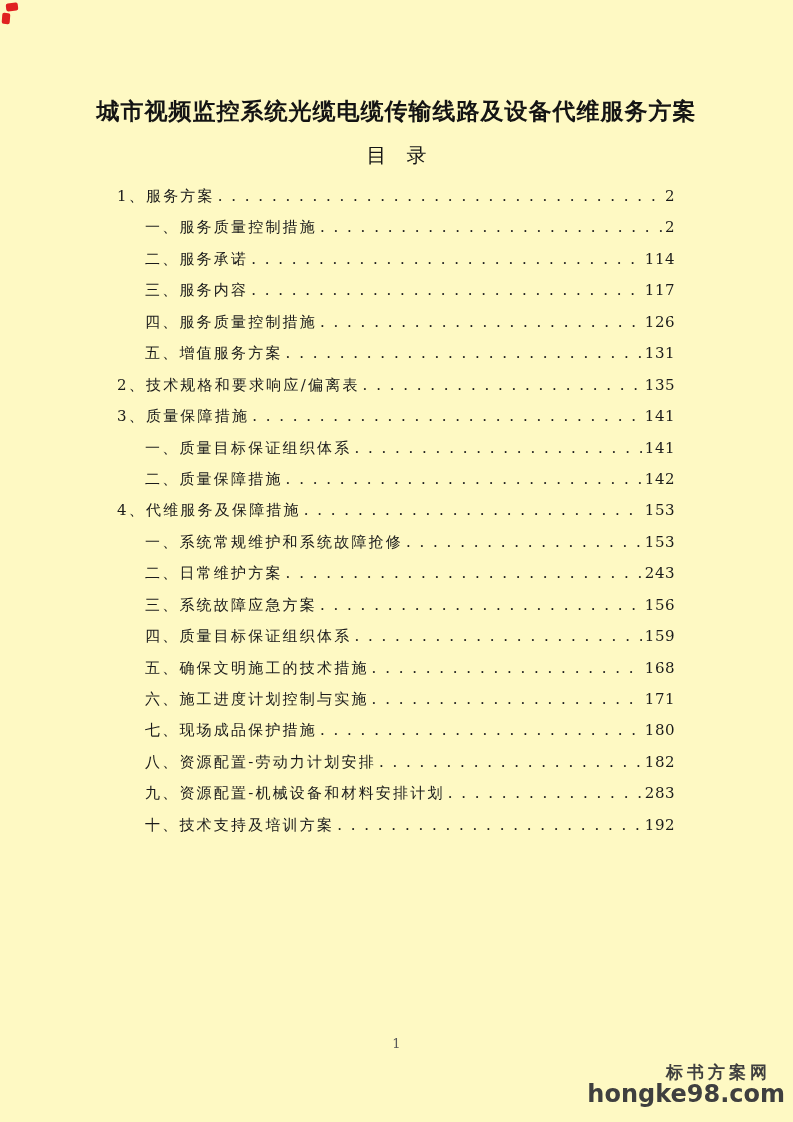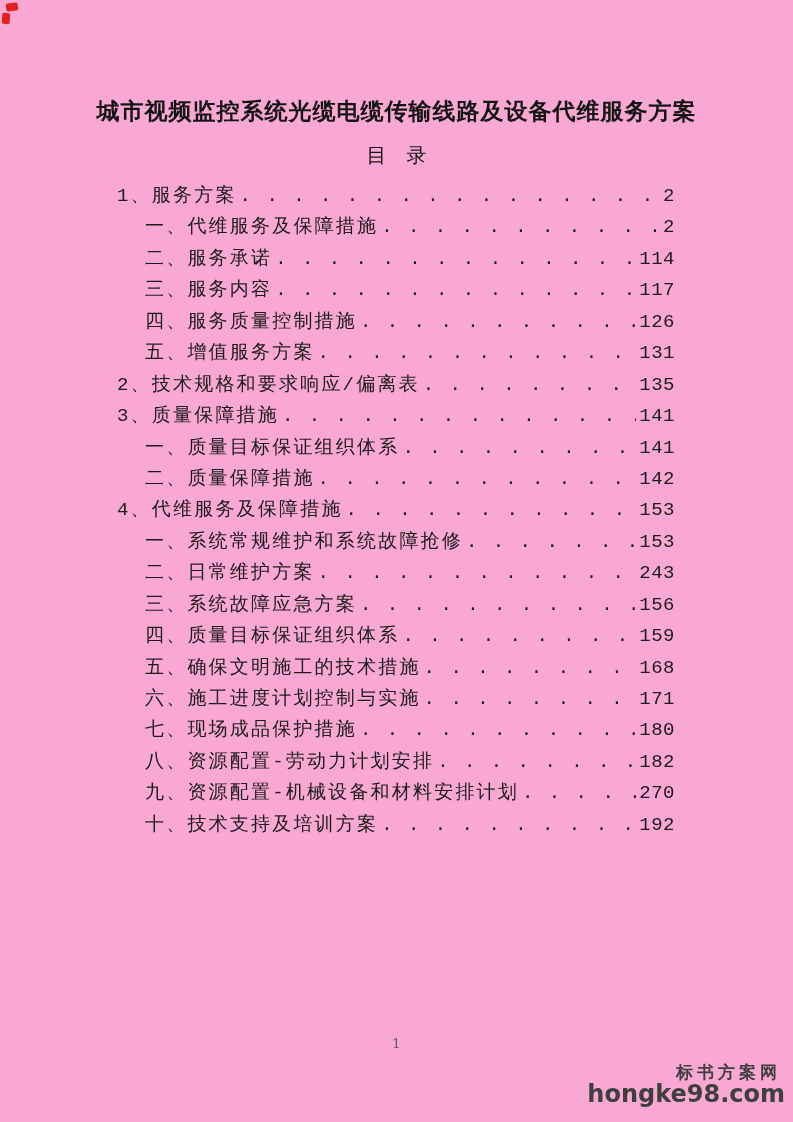--- a/index.html
+++ b/index.html
@@ -4,21 +4,21 @@
 <style>
   html, body {
     margin: 0;
     padding: 0;
     background: #ffffff;
   }
   #page {
     position: relative;
     width: 793px;
     height: 1122px;
-    background: #f9a8d4;
+    background: #fef9c3;
     overflow: hidden;
     font-family: "DejaVu Serif", "Liberation Serif", serif;
     color: #1b1b1b;
   }
 
   
   .corner-mark-1 {
     position: absolute; left: 6px; top: 3px;
     width: 12px; height: 8px; border-radius: 2px;
     background: #e02121;
@@ -56,24 +56,23 @@
     position: absolute;
     left: 117px;
     top: 181px;
     width: 558px;
   }
   .toc-row {
     display: flex;
     align-items: baseline;
     line-height: 31.45px;
     height: 31.45px;
-    font-size: 19px;
+    font-size: 15px;
     color: #1b1b1b;
     white-space: nowrap;
-    font-family: Liberation Mono, monospace;
   }
   .toc-row.level-2 { padding-left: 28px; }
   .toc-label {
     flex: 0 0 auto;
     letter-spacing: 2.2px;
   }
   .toc-leader {
     flex: 1 1 auto;
     overflow: hidden;
     white-space: nowrap;
@@ -100,21 +99,21 @@
     right: 8px;
     text-align: right;
     font-family: "DejaVu Sans", "Liberation Sans", sans-serif;
     font-weight: bold;
     color: #3f3f3f;
   }
   .watermark-name {
     font-size: 17px;
     letter-spacing: 4px;
     line-height: 20px;
-    margin-right: 4px;
+    margin-right: 14px;
   }
   .watermark-url {
     font-size: 24px;
     letter-spacing: 0px;
     line-height: 25px;
     text-align: center;
   }
 </style>
 </head>
 <body>
@@ -128,21 +127,21 @@
 
   <div class="toc-heading">目　录</div>
 
   <div class="toc-list">
       <div class="toc-row">
     <span class="toc-label">1、服务方案</span>
     <span class="toc-leader">. . . . . . . . . . . . . . . . . . . . . . . . . . . . . . . . . . . . . . . . . . . . . . . . . . . . . . . . . . . . . . . . . . . . . . . . . . . . . . . . . . . . . . . . . . . . . . . . . . . . . . . . . . . . . . . . . . . . . . . . . . . . . . . . . . . . . . . . . . . .</span>
     <span class="toc-page">2</span>
   </div>
       <div class="toc-row level-2">
-    <span class="toc-label">一、代维服务及保障措施</span>
+    <span class="toc-label">一、服务质量控制措施</span>
     <span class="toc-leader">. . . . . . . . . . . . . . . . . . . . . . . . . . . . . . . . . . . . . . . . . . . . . . . . . . . . . . . . . . . . . . . . . . . . . . . . . . . . . . . . . . . . . . . . . . . . . . . . . . . . . . . . . . . . . . . . . . . . . . . . . . . . . . . . . . . . . . . . . . . .</span>
     <span class="toc-page">2</span>
   </div>
       <div class="toc-row level-2">
     <span class="toc-label">二、服务承诺</span>
     <span class="toc-leader">. . . . . . . . . . . . . . . . . . . . . . . . . . . . . . . . . . . . . . . . . . . . . . . . . . . . . . . . . . . . . . . . . . . . . . . . . . . . . . . . . . . . . . . . . . . . . . . . . . . . . . . . . . . . . . . . . . . . . . . . . . . . . . . . . . . . . . . . . . . .</span>
     <span class="toc-page">114</span>
   </div>
       <div class="toc-row level-2">
     <span class="toc-label">三、服务内容</span>
@@ -220,21 +219,21 @@
     <span class="toc-page">180</span>
   </div>
       <div class="toc-row level-2">
     <span class="toc-label">八、资源配置-劳动力计划安排</span>
     <span class="toc-leader">. . . . . . . . . . . . . . . . . . . . . . . . . . . . . . . . . . . . . . . . . . . . . . . . . . . . . . . . . . . . . . . . . . . . . . . . . . . . . . . . . . . . . . . . . . . . . . . . . . . . . . . . . . . . . . . . . . . . . . . . . . . . . . . . . . . . . . . . . . . .</span>
     <span class="toc-page">182</span>
   </div>
       <div class="toc-row level-2">
     <span class="toc-label">九、资源配置-机械设备和材料安排计划</span>
     <span class="toc-leader">. . . . . . . . . . . . . . . . . . . . . . . . . . . . . . . . . . . . . . . . . . . . . . . . . . . . . . . . . . . . . . . . . . . . . . . . . . . . . . . . . . . . . . . . . . . . . . . . . . . . . . . . . . . . . . . . . . . . . . . . . . . . . . . . . . . . . . . . . . . .</span>
-    <span class="toc-page">270</span>
+    <span class="toc-page">283</span>
   </div>
       <div class="toc-row level-2">
     <span class="toc-label">十、技术支持及培训方案</span>
     <span class="toc-leader">. . . . . . . . . . . . . . . . . . . . . . . . . . . . . . . . . . . . . . . . . . . . . . . . . . . . . . . . . . . . . . . . . . . . . . . . . . . . . . . . . . . . . . . . . . . . . . . . . . . . . . . . . . . . . . . . . . . . . . . . . . . . . . . . . . . . . . . . . . . .</span>
     <span class="toc-page">192</span>
   </div>
     </div>
 
   <div class="footer-page-number">1</div>
 

